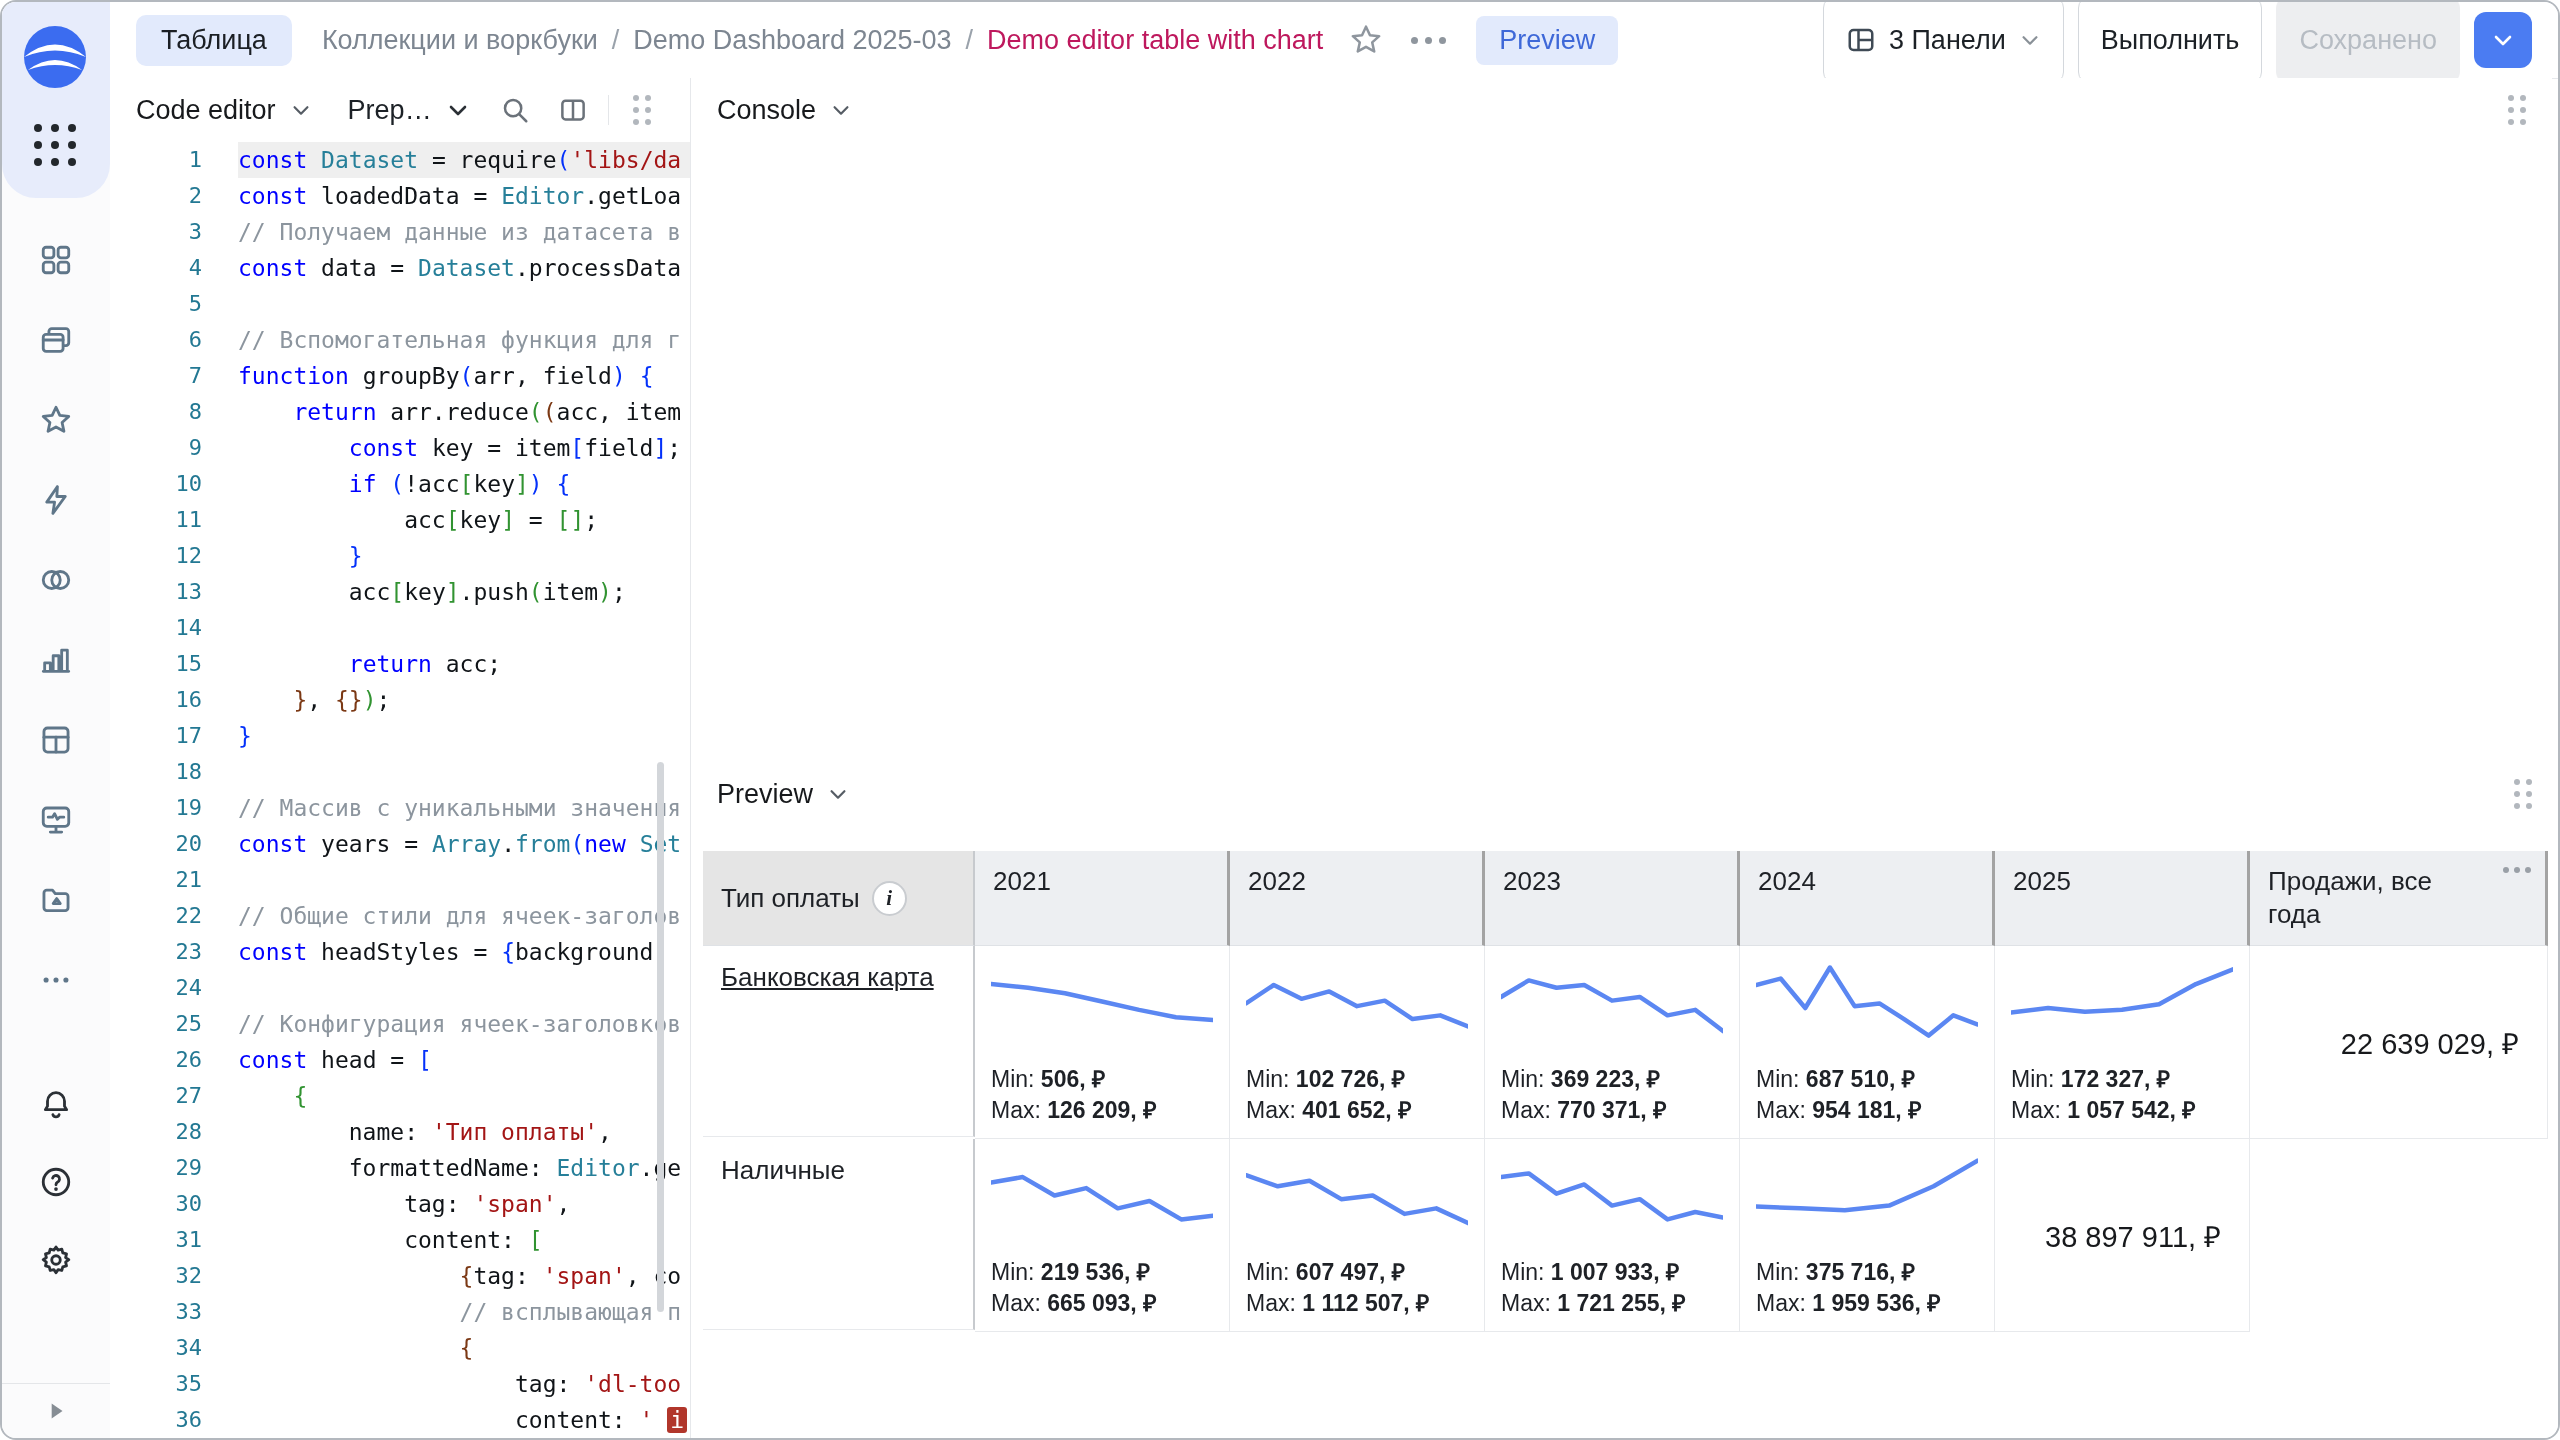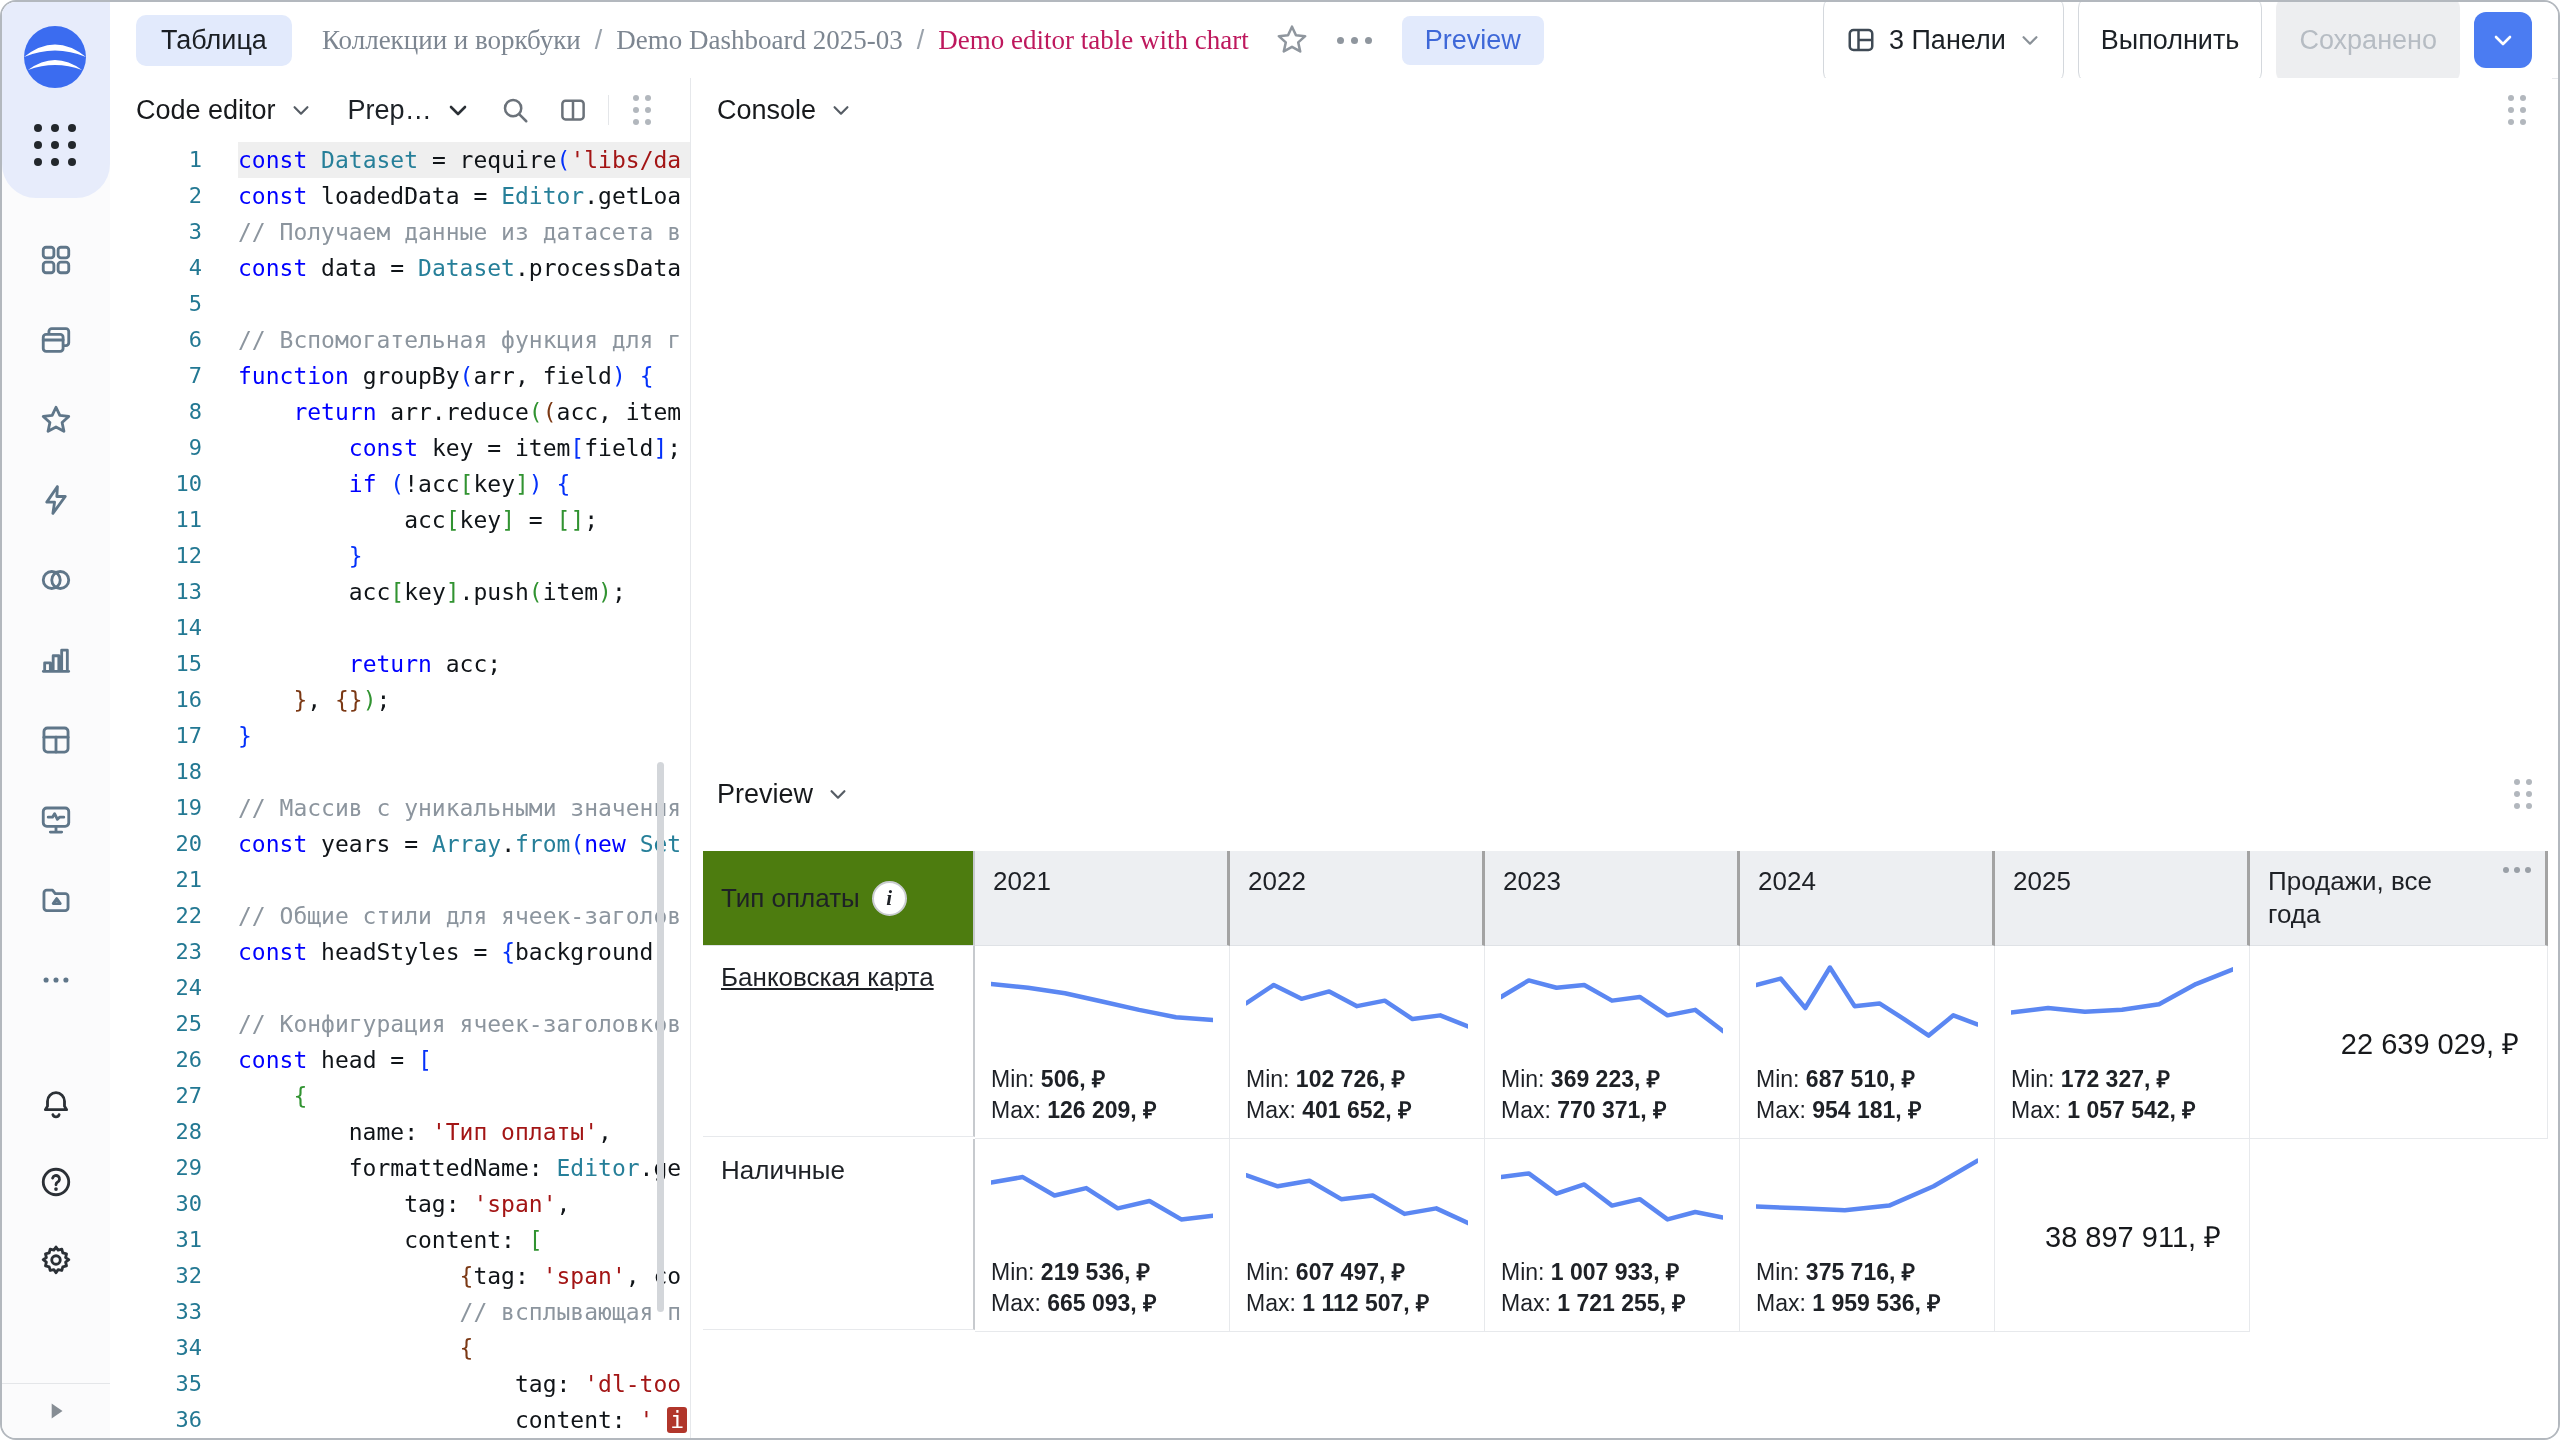--- a/index.html
+++ b/index.html
@@ -16,21 +16,21 @@
   .side-icons-bottom{position:absolute;top:1084px;left:0;width:108px;display:flex;flex-direction:column;align-items:center;gap:42px;}
   .sicon{width:36px;height:36px;display:flex;align-items:center;justify-content:center;}
   .sicon svg{width:34px;height:34px;}
   .side-expand{position:absolute;bottom:0;left:0;width:108px;height:54px;border-top:1px solid #e4e6e9;
                display:flex;align-items:center;justify-content:center;}
   
   .topbar{position:absolute;left:108px;right:0;top:0;height:76px;border-bottom:1px solid #e6e8eb;
           display:flex;align-items:center;padding:0 26px;background:#fff;}
   .chip{background:#e2eafc;color:#1b1f24;font-size:27px;padding:10px 25px;border-radius:10px;}
   .crumbs{display:flex;align-items:center;margin-left:30px;font-size:27px;white-space:nowrap;}
-  .crumb{color:#7d8691;font-family:Liberation Serif, serif;} .crumb.last{color:#be185d;}
+  .crumb{color:#7d8691;} .crumb.last{color:#be185d;}
   .crumb-sep{color:#9aa2ab;margin:0 14px;}
   .star{margin-left:26px;}
   .hdots3{margin-left:28px;display:flex;gap:7px;}
   .hdots3 i{width:7px;height:7px;border-radius:50%;background:#8f969e;}
   .badge{margin-left:30px;background:#e2eafc;color:#3e68d8;font-size:27px;padding:9px 23px;border-radius:8px;}
   .tb-spacer{flex:1;}
   .tb-right{display:flex;align-items:center;gap:14px;}
   .btn{display:flex;align-items:center;gap:13px;height:56px;padding:15px 22px;border:1px solid #d4d8dd;
        border-radius:12px;background:#fff;font-size:27px;color:#1c2126;}
   .btn-saved{background:#edeef0;border-color:#edeef0;color:#b6bcc3;}
@@ -55,21 +55,21 @@
   .lc{flex:1;color:#101418;overflow:hidden;}
   .cur .lc{background:#efefef;}
   .kw{color:#0000ff;} .tp{color:#267f99;} .st{color:#a31515;} .cm{color:#8c959e;}
   .b1{color:#0431fa;} .b2{color:#319331;} .b3{color:#7b3814;} .pl{color:#101418;}
   .inv{background:#b1362b;color:#fff;padding:0 3px;border-radius:3px;}
   .ed-scroll{position:absolute;right:26px;top:684px;width:7px;height:550px;background:#d3d6da;border-radius:4px;}
   
   .pv-table{position:absolute;top:89px;left:12px;right:10px;display:grid;}
   .pvh{background:#edeff2;font-size:26px;color:#1e2126;padding:14px 18px;
        border-right:3px solid #a3a3a3;border-bottom:1px solid #dfe2e6;line-height:33px;}
-  .pvh-first{background:#4d7c0f;display:flex;align-items:center;gap:12px;border-right:2px solid #c7cace;}
+  .pvh-first{background:#e5e5e5;display:flex;align-items:center;gap:12px;border-right:2px solid #c7cace;}
   .info-i{width:31px;height:31px;border:2px solid #c9ccd0;border-radius:50%;display:inline-flex;
           align-items:center;justify-content:center;font-family:"Liberation Serif",serif;
           font-style:italic;font-weight:700;font-size:21px;color:#1e2126;background:#fff;flex:none;}
   .pvh-last{position:relative;padding-right:58px;}
   .hdots{position:absolute;top:16px;right:14px;display:flex;gap:5px;}
   .hdots i{width:6px;height:6px;border-radius:50%;background:#9aa0a7;}
   .pvl{font-size:26px;color:#1e2126;padding:16px 18px;border-right:2px solid #c7cace;border-bottom:1px solid #e7e9ec;background:#fff;}
   .pvc{border-right:1px solid #e7e9ec;border-bottom:1px solid #e7e9ec;padding:16px 16px 12px 16px;
        display:flex;flex-direction:column;background:#fff;}
   .spark{width:100%;height:92px;display:block;margin-bottom:auto;}

